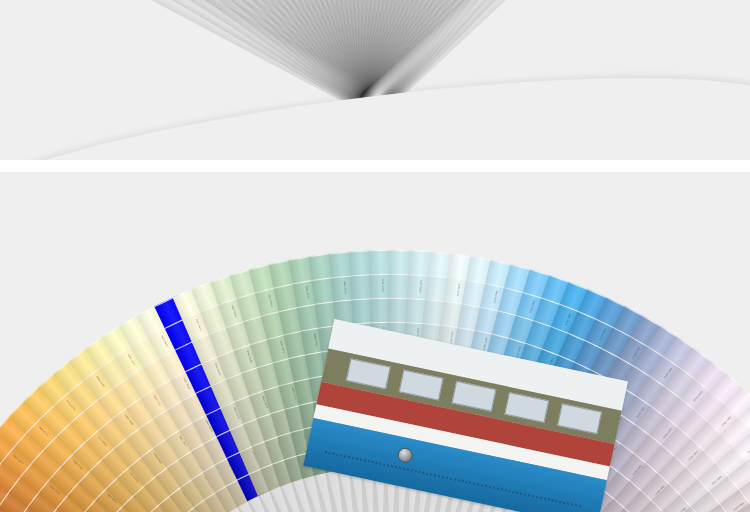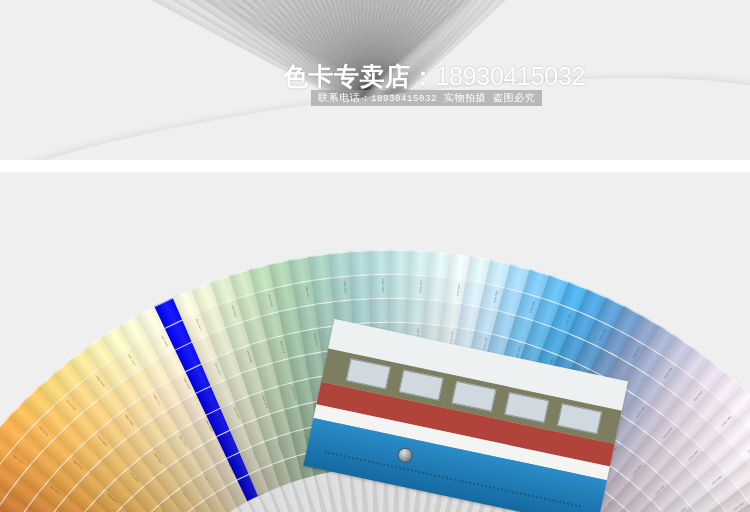--- a/index.html
+++ b/index.html
@@ -242,26 +242,20 @@
           <div class="blade" style="left: 245px; top: 0px; width: 30px; height: 420px; transform: rotate(44.48deg);">
             <div style="position: absolute; left: 0px; top: 0px; width: 100%; height: 100%; background: linear-gradient(90deg, rgba(0, 0, 0, 0.1), rgba(255, 255, 255, 0.1) 45%, rgba(0, 0, 0, 0.09)); pointer-events: none;"></div>
           </div>
           <div class="blade" style="left: 245px; top: 0px; width: 30px; height: 420px; transform: rotate(46.9deg);">
             <div style="position: absolute; left: 0px; top: 0px; width: 100%; height: 100%; background: linear-gradient(90deg, rgba(0, 0, 0, 0.1), rgba(255, 255, 255, 0.1) 45%, rgba(0, 0, 0, 0.09)); pointer-events: none;"></div>
           </div>
         </div>
       <div class="veil-top"></div>
     </div>
 
-    <div class="wm" id="wm-main">
-      <span class="cn">色卡专卖店</span><span class="colon">：</span><span class="num">18930415032</span>
-    </div>
-    <div class="wm" id="wm-sub">
-      <span>联系电话：</span><span class="digits">18930415032</span>&nbsp;&nbsp;<span>实物拍摄</span>&nbsp;&nbsp;<span>盗图必究</span>
-    </div>
   </div>
 
   <div class="gap"></div>
 
   <div class="section" id="section-bottom">
     <div class="photo" id="bot-photo">
       <div class="fan" id="bot-fan">
           <div class="blade" style="left: 317px; top: 0px; width: 26px; height: 520px; transform: rotate(-61.36deg);">
             <div style="position: absolute; left: 0px; top: 0px; width: 100%; height: 100%; background: linear-gradient(90deg, rgba(0, 0, 0, 0.1), rgba(255, 255, 255, 0.1) 45%, rgba(0, 0, 0, 0.09)); pointer-events: none;"></div>
           </div>

